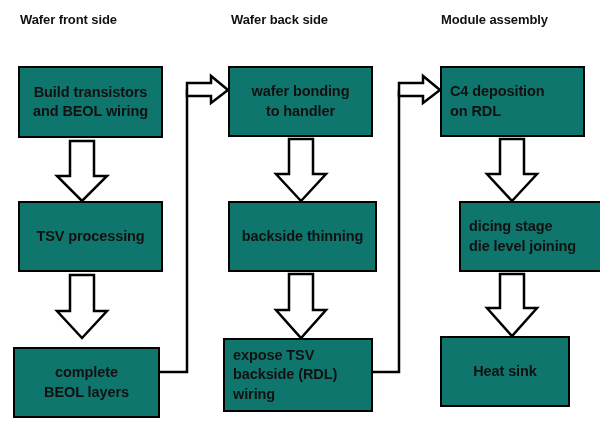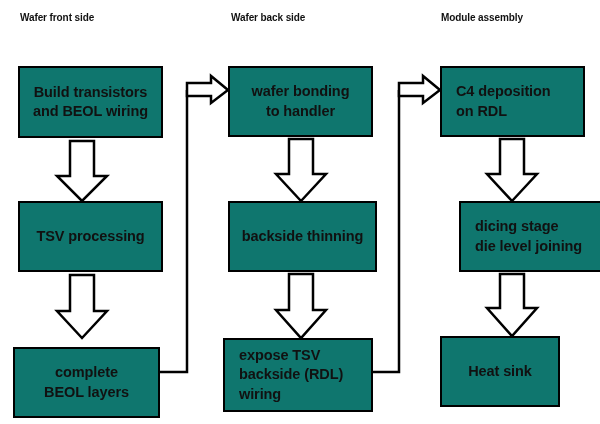--- a/index.html
+++ b/index.html
@@ -17,21 +17,21 @@
   }
   svg.layer {
     position: absolute;
     left: 0;
     top: 0;
     width: 600px;
     height: 424px;
   }
   .col-header {
     position: absolute;
-    font-size: 10px;
+    font-size: 13px;
     font-weight: bold;
     color: #111111;
     letter-spacing: -0.1px;
     white-space: nowrap;
   }
   .node {
     position: absolute;
     box-sizing: border-box;
     border: 2.5px solid #000000;
     background: #0f766e;
@@ -41,21 +41,21 @@
   .node-label {
     font-size: 14.5px;
     font-weight: bold;
     color: #111111;
     line-height: 1.32;
     width: 100%;
     letter-spacing: -0.1px;
     white-space: pre-line;
   }
   .align-center .node-label { text-align: center; padding: 0 6px; }
-  .align-left .node-label { text-align: left; padding-left: 14px; }
+  .align-left .node-label { text-align: left; padding-left: 8px; }
 </style>
 </head>
 <body>
 
 <div id="canvas">
 
   <svg class="layer" viewBox="0 0 600 424">
 
     <polygon points="70,141 94,141 94,176 107,176 82,201 57,176 70,176" fill="#ffffff" stroke="#000000" stroke-width="2.5" stroke-linejoin="miter"></polygon>
 
@@ -112,17 +112,17 @@
   <div class="node align-left" style="left:440px; top:66px; width:145px; height:71px;">
     <div class="node-label">C4 deposition
 on RDL</div>
   </div>
 
   <div class="node align-left" style="left:440px; top:201px; width:145px; height:71px;margin-left:19px;">
     <div class="node-label">dicing stage
 die level joining</div>
   </div>
 
-  <div class="node align-center" style="left:440px; top:336px; width:120px; height:71px;">
+  <div class="node align-center" style="left:440px; top:336px; width:130px; height:71px;">
     <div class="node-label">Heat sink</div>
   </div>
 
 </div>
 
 </body></html>

